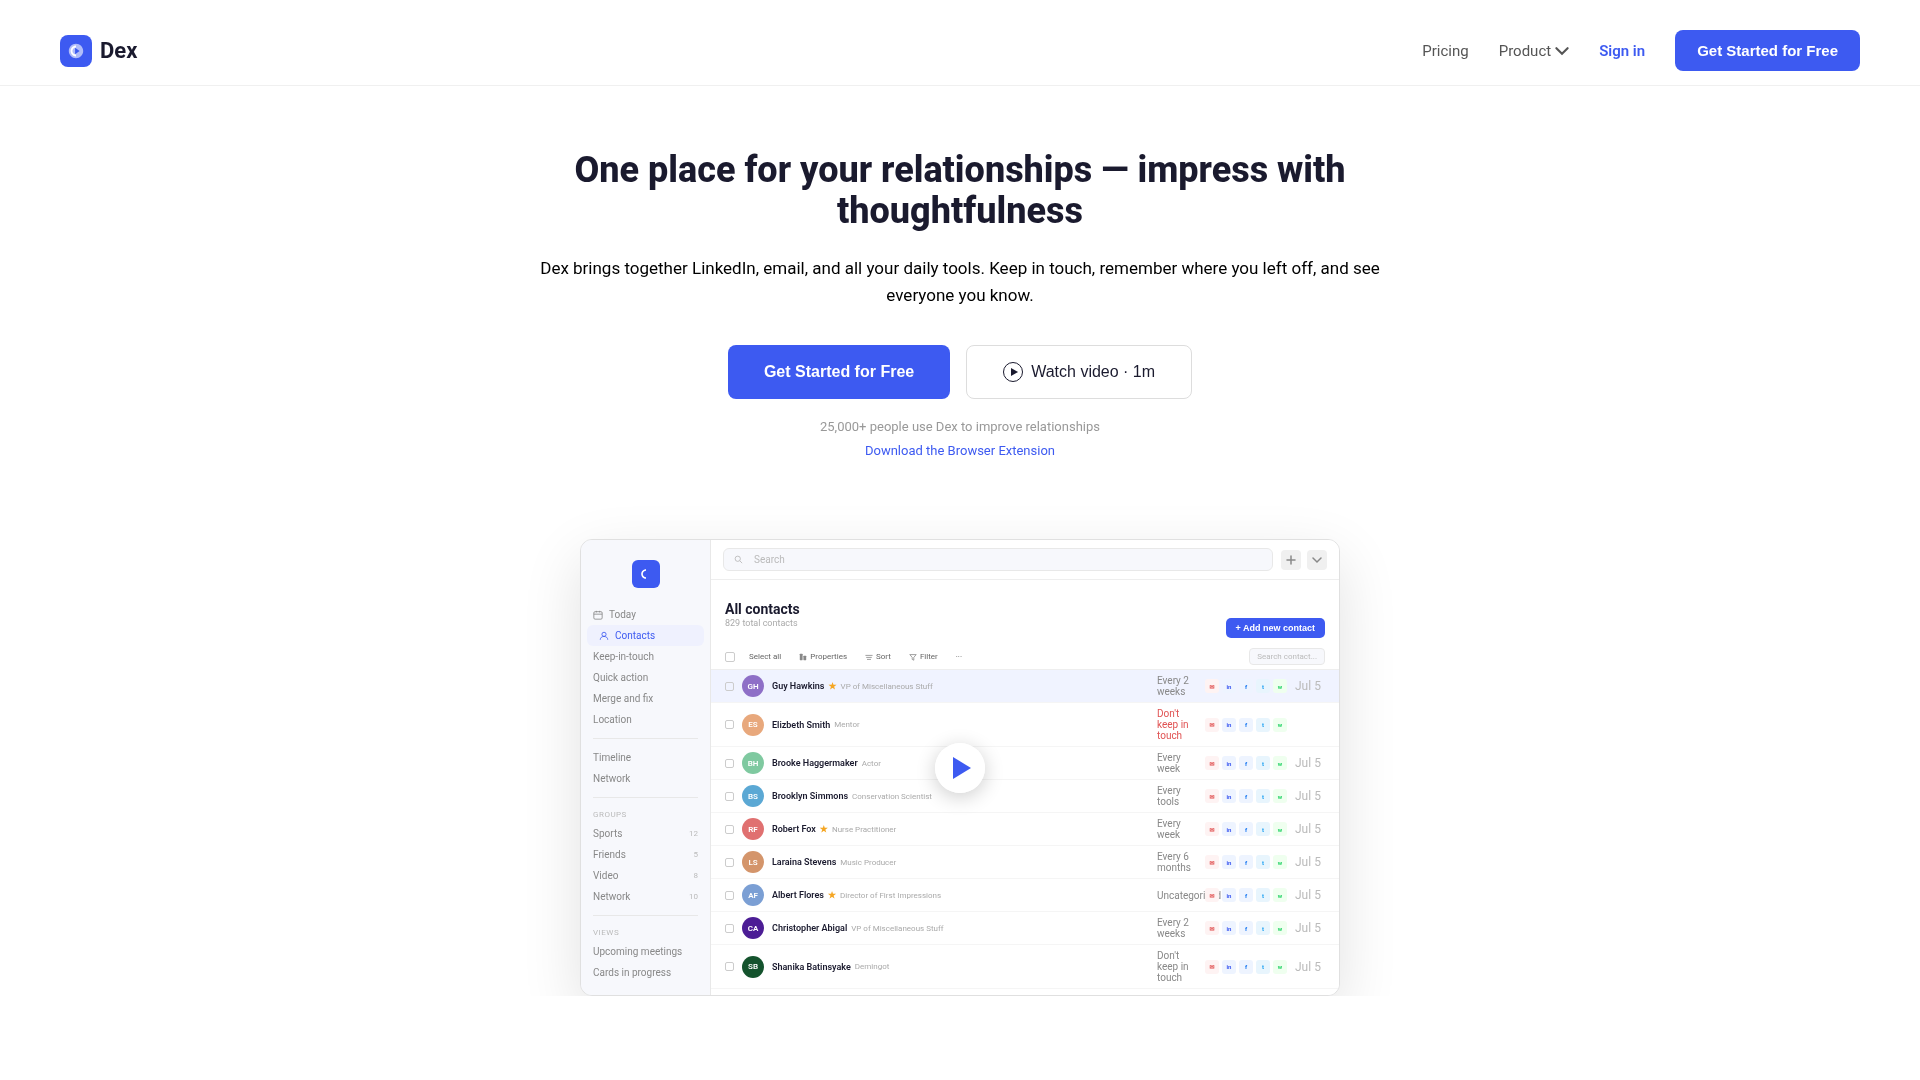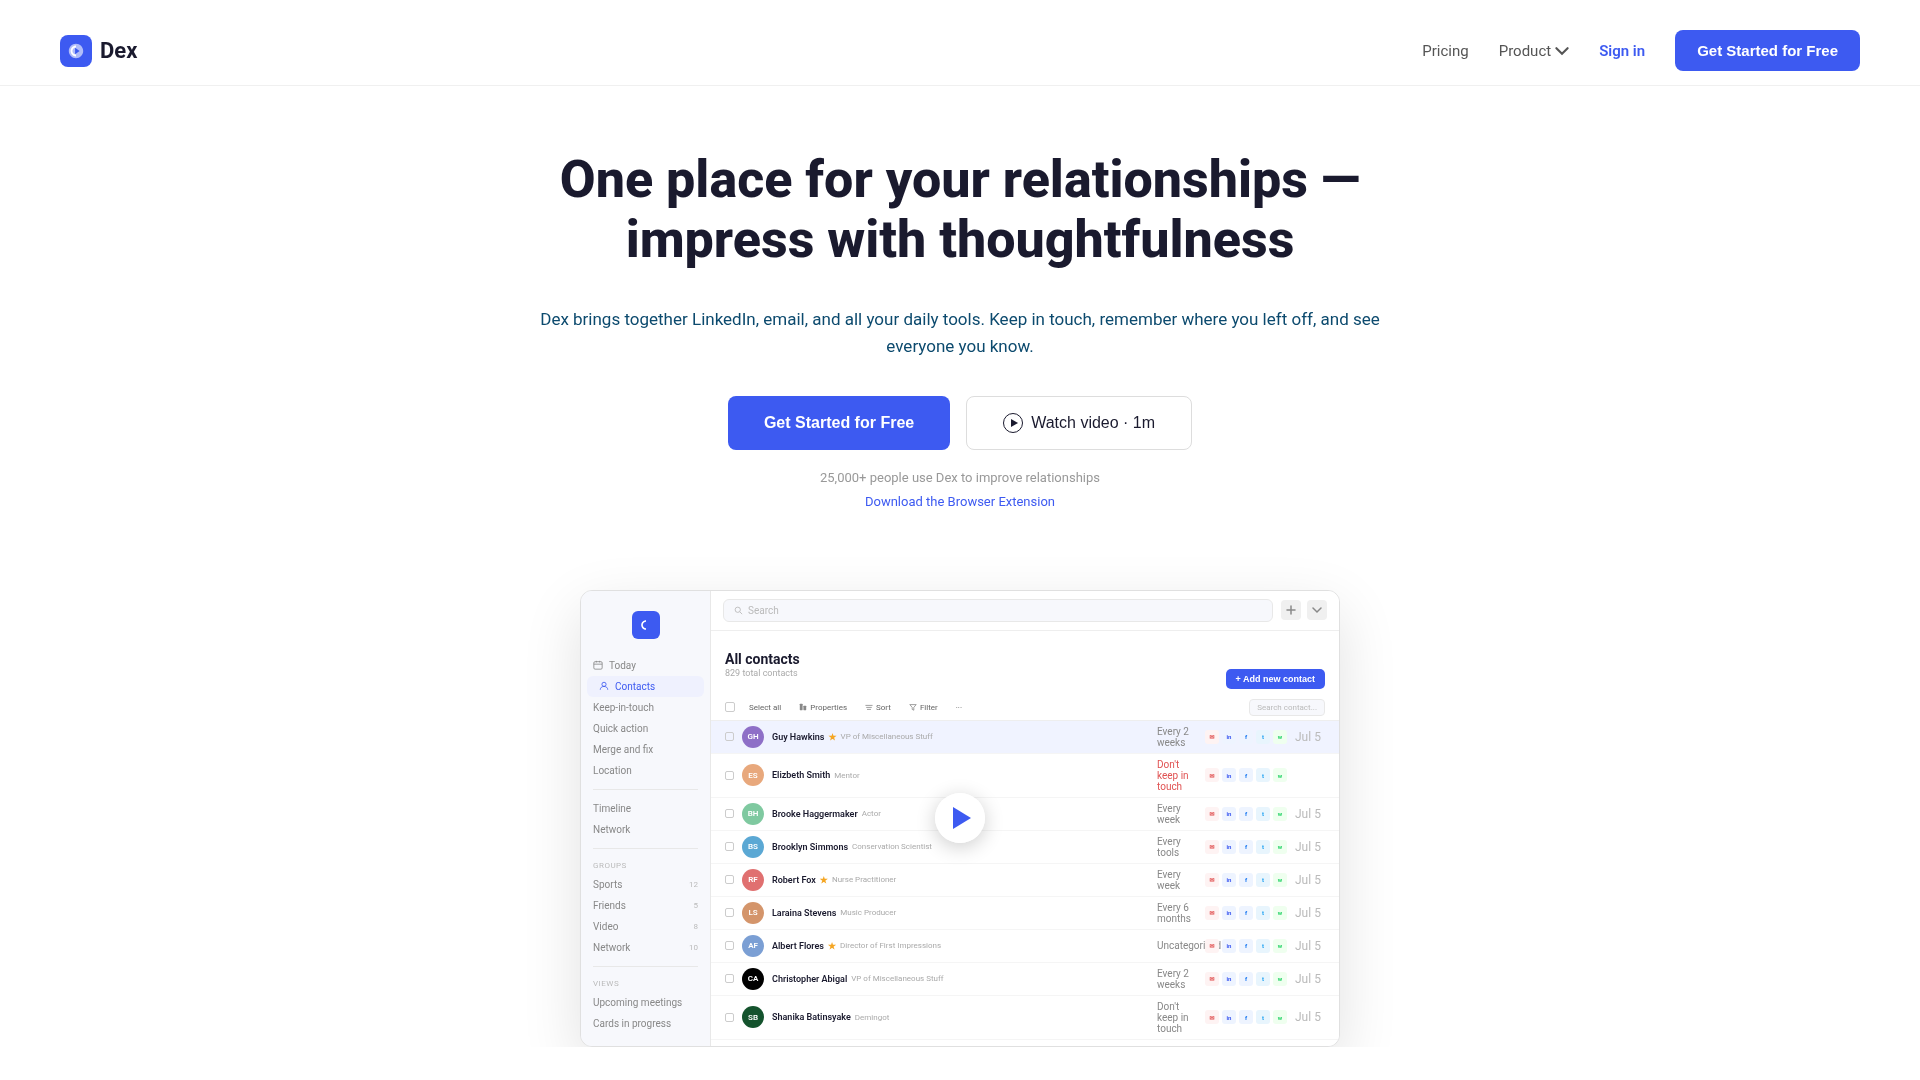--- a/index.html
+++ b/index.html
@@ -28,25 +28,25 @@
       background: #3d5af1; color: #fff; border: none; border-radius: 8px;
       padding: 12px 22px; font-size: 15px; font-weight: 600; cursor: pointer;
     }
 
     
     .hero {
       text-align: center; padding: 80px 20px 40px;
       max-width: 900px; margin: 0 auto;
     }
     .hero-title {
-      font-size: 52px; font-weight: 800; color: #1a1a2e; line-height: 1.15;
-      margin-bottom: 36px;
+      font-size: 36px; font-weight: 800; color: #1a1a2e; line-height: 1.15;
+      margin-bottom: 22px;
     }
     .hero-subtitle {
-      font-size: 17px; color: #0c4a6e; line-height: 1.6; margin-bottom: 36px;
+      font-size: 17px; color: #000000; line-height: 1.6; margin-bottom: 36px;
     }
     .hero-buttons { display: flex; gap: 16px; justify-content: center; margin-bottom: 20px; }
     .btn-primary {
       background: #3d5af1; color: #fff; border: none; border-radius: 8px;
       padding: 16px 36px; font-size: 16px; font-weight: 600; cursor: pointer;
       min-width: 200px;
     }
     .btn-secondary {
       background: #fff; color: #1a1a2e; border: 1.5px solid #ddd; border-radius: 8px;
       padding: 16px 36px; font-size: 16px; font-weight: 500; cursor: pointer;
@@ -94,21 +94,21 @@
     .sidebar-badge { margin-left: auto; font-size: 8px; color: #bbb; }
 
     
     .app-main { flex: 1; background: #fff; }
     .app-topbar {
       display: flex; align-items: center; padding: 8px 12px;
       border-bottom: 1px solid #eee; gap: 8px;
     }
     .search-bar {
       flex: 1; background: #f7f8fc; border: 1px solid #e8e8e8; border-radius: 6px;
-      padding: 5px 10px; font-size: 10px; color: #bbb; display: flex; align-items: center; gap: 5px;
+      padding: 5px 10px; font-size: 10px; color: #bbb; display: flex; align-items: center; gap: 11px;
     }
     .search-bar svg { width: 9px; height: 9px; fill: #bbb; }
     .topbar-actions { display: flex; align-items: center; gap: 6px; margin-left: auto; }
     .topbar-btn { width: 20px; height: 20px; border-radius: 4px; background: #f0f0f0; display: flex; align-items: center; justify-content: center; cursor: pointer; }
     .topbar-btn svg { width: 10px; height: 10px; fill: #888; }
 
     .contacts-header {
       display: flex; align-items: center; justify-content: space-between;
       padding: 10px 14px 6px;
     }
@@ -467,21 +467,21 @@
         <div class="social-btn social-email">✉</div>
         <div class="social-btn social-li">in</div>
         <div class="social-btn social-fb">f</div>
         <div class="social-btn social-tw">t</div>
         <div class="social-btn social-wa">w</div>
       </div>
       <div class="contact-date">Jul 5</div>
     </div>
             <div class="contact-row">
       <div class="contact-checkbox"></div>
-      <div class="contact-avatar" style="background:#000000">CA</div>
+      <div class="contact-avatar" style="background:#4c1d95">CA</div>
       <div class="contact-info">
         <div class="contact-name">
           Christopher Abigal
           <span style="font-weight:400;color:#aaa;font-size:8px">VP of Miscellaneous Stuff</span>
         </div>
       </div>
       <div class="contact-freq">Every 2 weeks</div>
       <div class="contact-social">
         <div class="social-btn social-email">✉</div>
         <div class="social-btn social-li">in</div>

